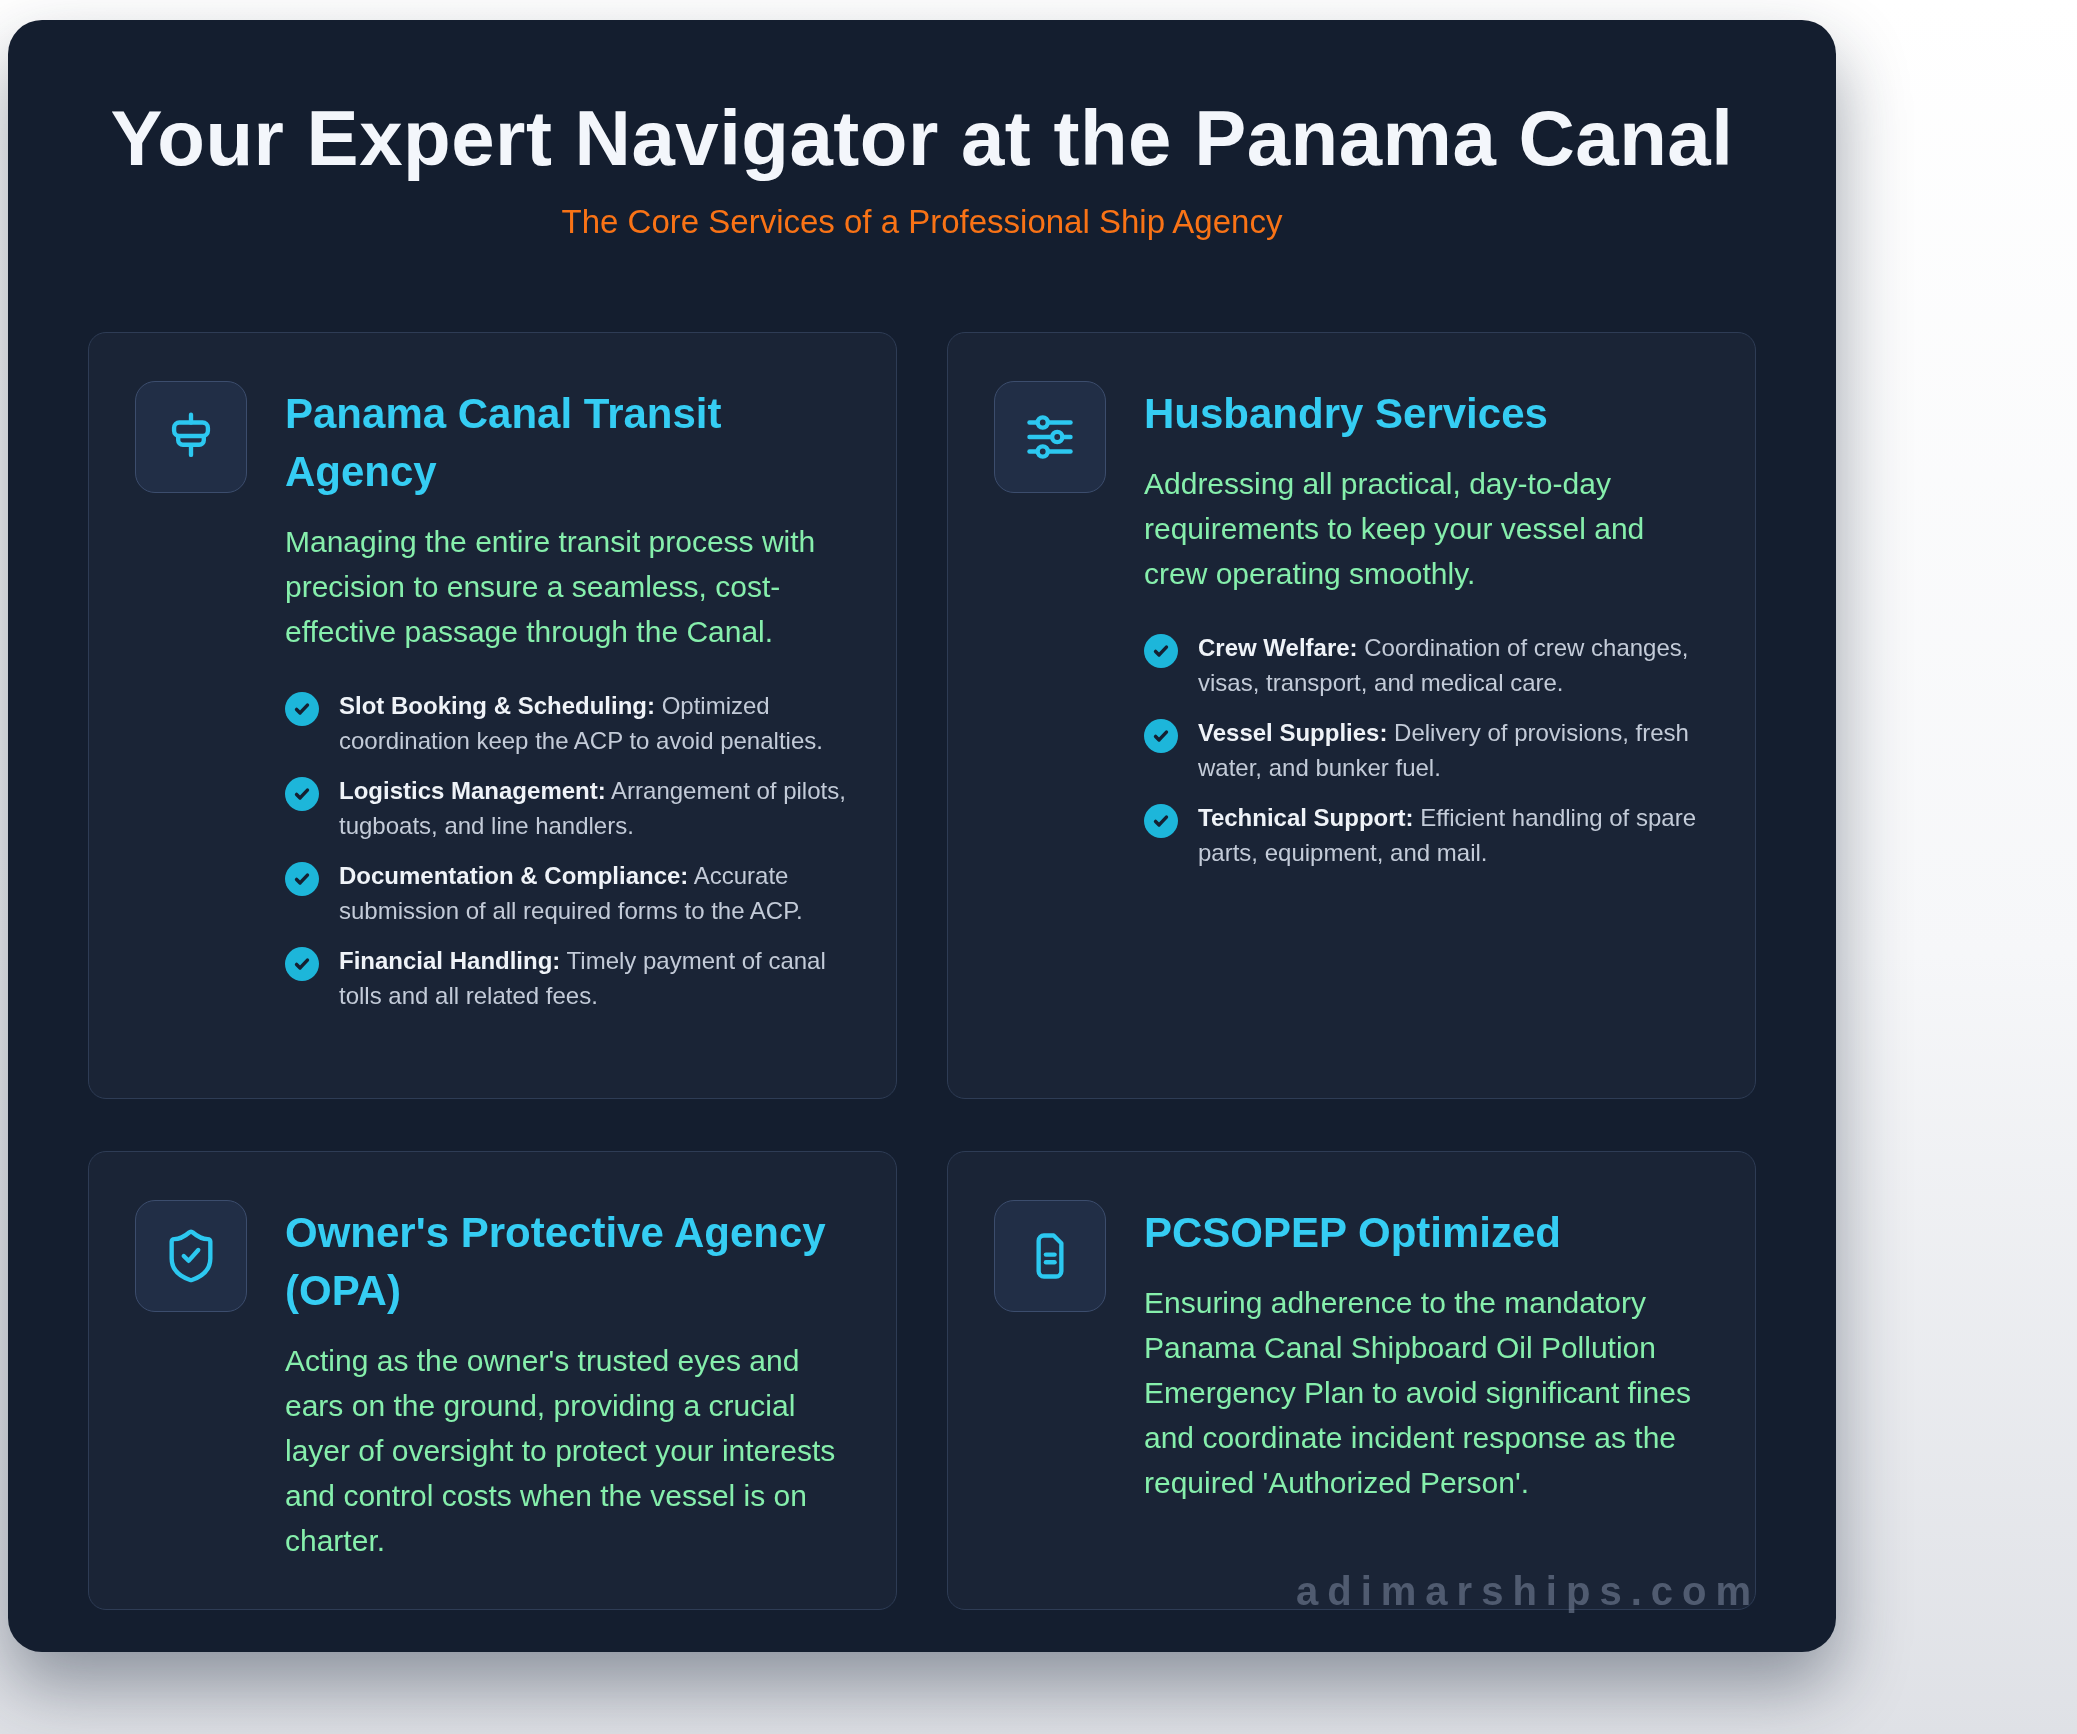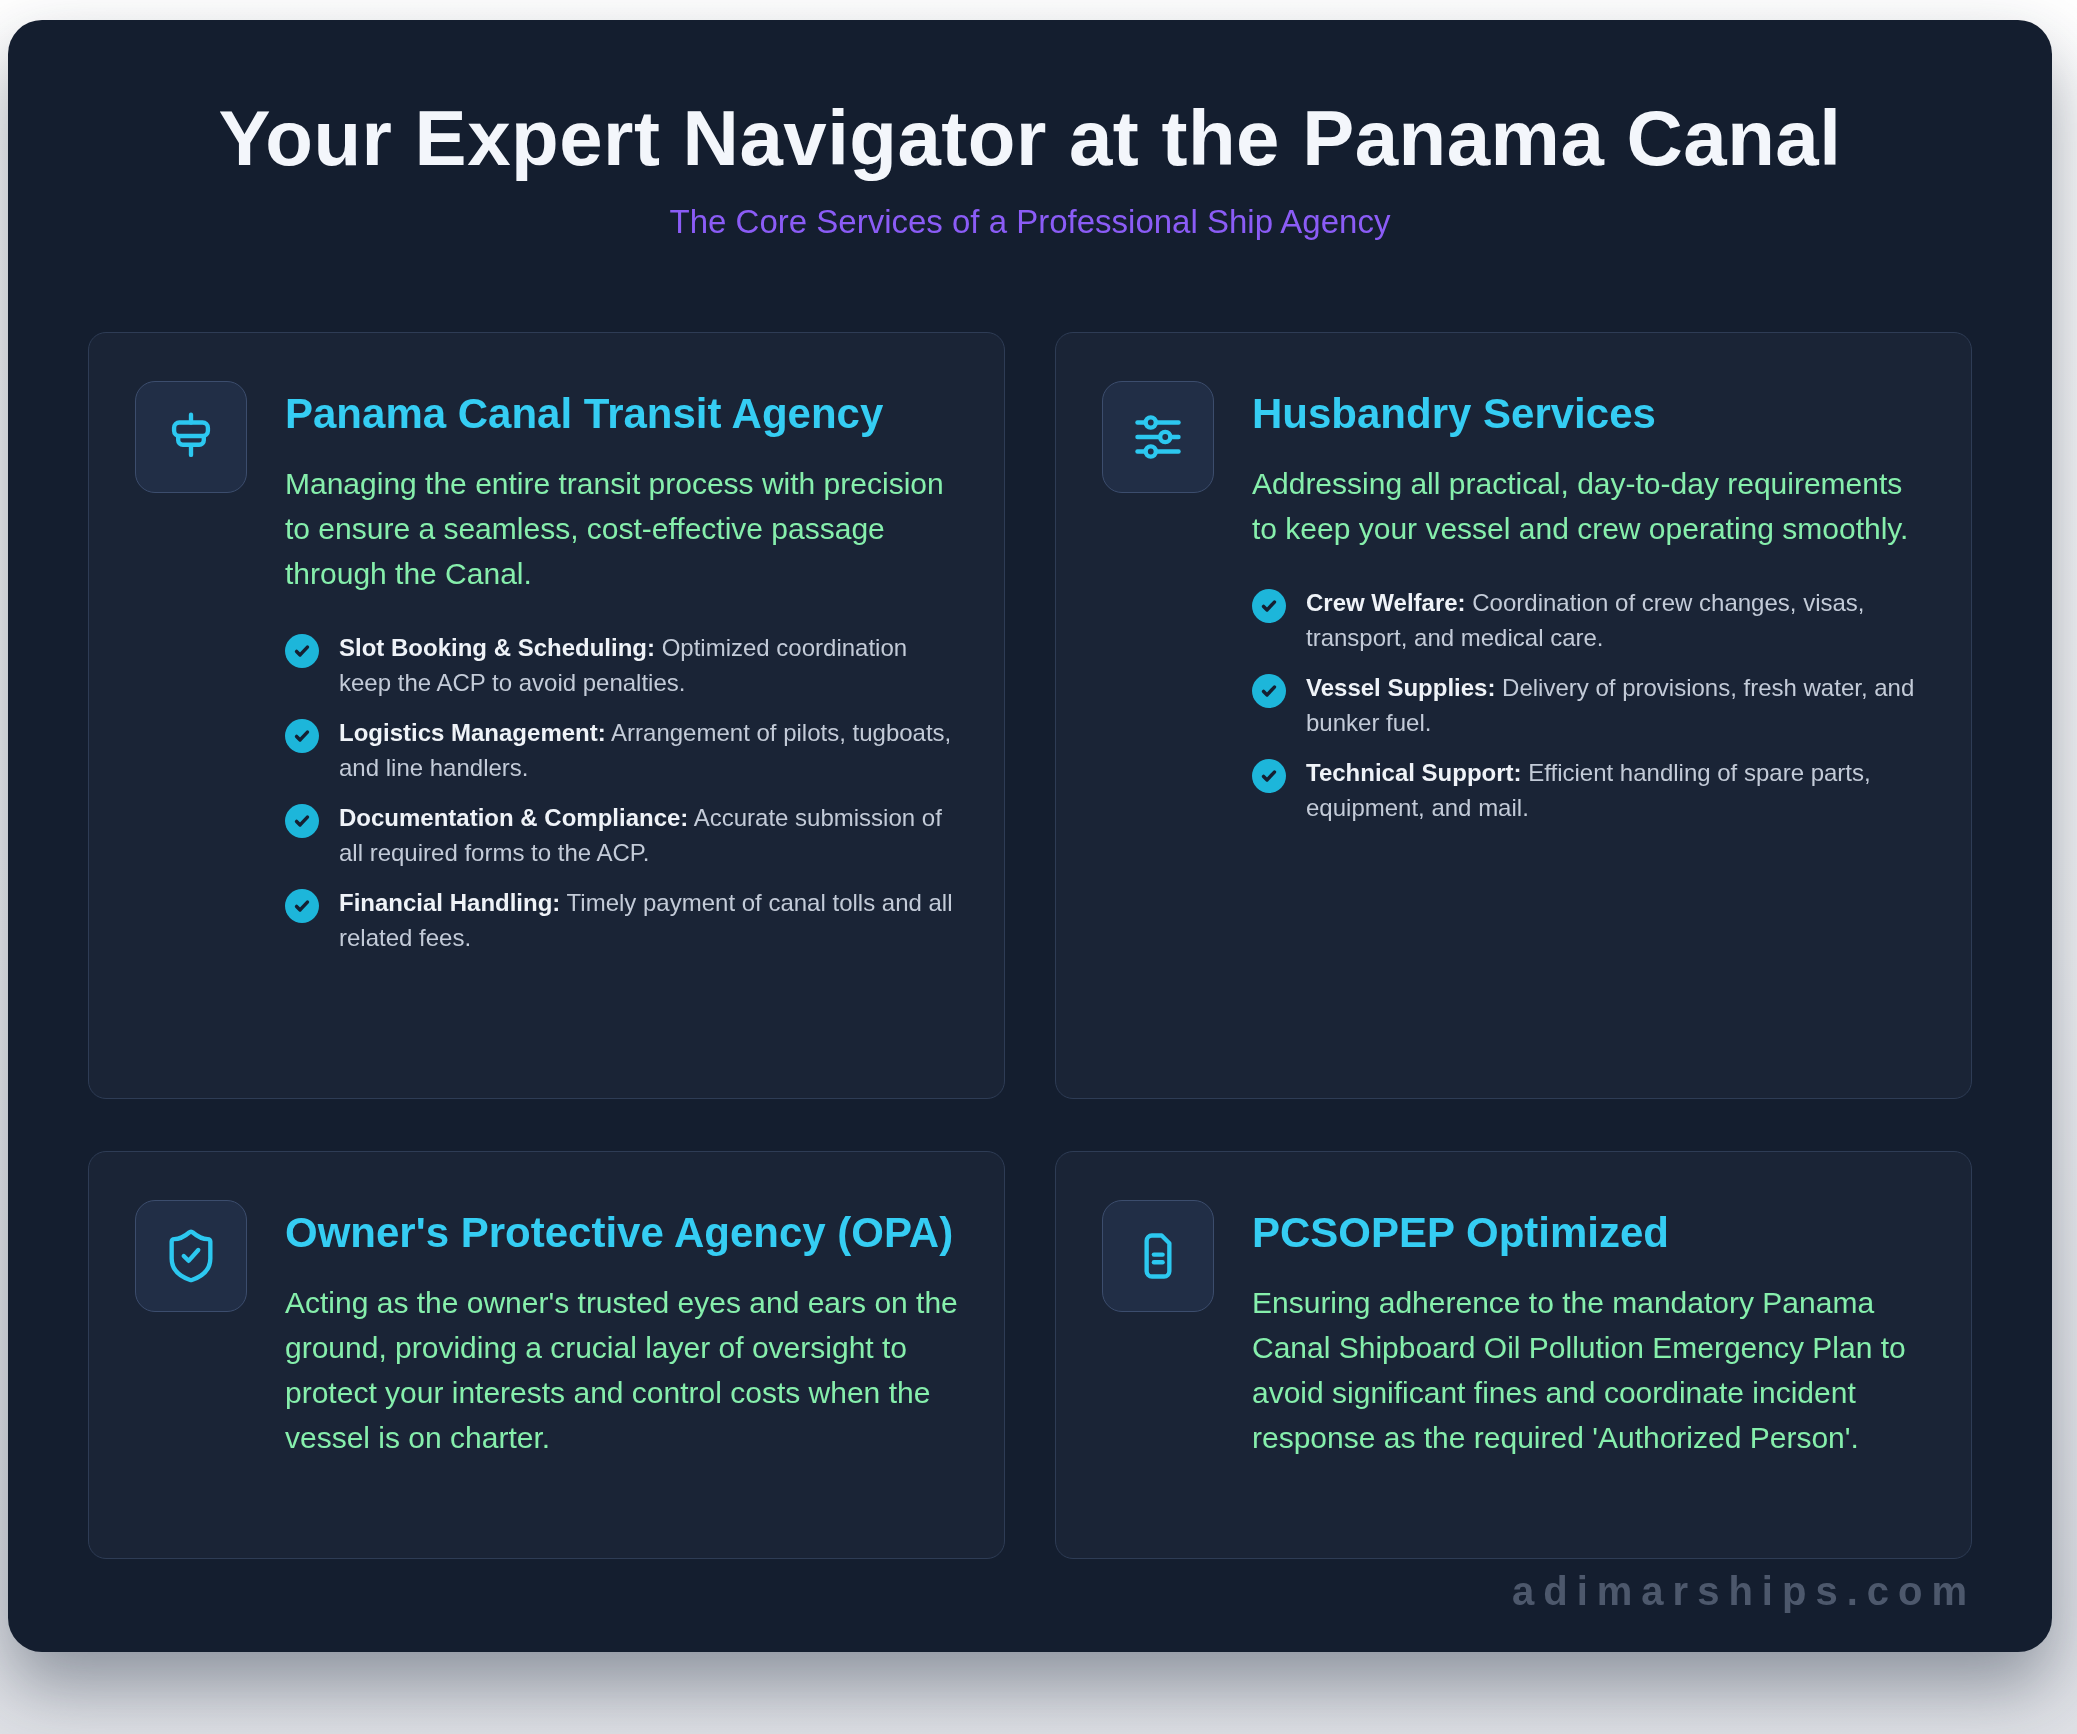--- a/index.html
+++ b/index.html
@@ -2,31 +2,31 @@
 <html><head>
 <meta charset="utf-8">
 <style>
   html,body{margin:0;padding:0;}
   body{
     width:2077px;height:1734px;position:relative;overflow:hidden;
     font-family:"Liberation Sans",sans-serif;
     background:linear-gradient(180deg,#ffffff 0%,#f6f7f9 55%,#dfe1e6 100%);
   }
   .stage{
-    position:absolute;left:8px;top:20px;width:2044px;height:1632px;
+    position:absolute;left:8px;top:20px;width:1828px;height:1632px;
     background:#141e2f;border-radius:34px;box-sizing:border-box;
     padding:72px 80px 0 80px;
     box-shadow:0 34px 70px rgba(25,35,55,.42);
   }
   .main-title{
     margin:0;text-align:center;color:#f3f6fb;font-size:78px;font-weight:700;
     letter-spacing:.5px;line-height:1.2;
   }
   .subtitle{
-    margin:14px 0 0;text-align:center;color:#8b5cf6;font-size:33px;font-weight:400;
+    margin:14px 0 0;text-align:center;color:#f97316;font-size:33px;font-weight:400;
     line-height:1.35;
   }
   .grid{
     margin-top:88px;display:grid;grid-template-columns:1fr 1fr;
     column-gap:50px;row-gap:52px;grid-template-rows:minmax(767px,auto) minmax(408px,auto);
   }
   .card{
     background:#1a2436;border:1px solid #2e3c55;border-radius:18px;
     box-sizing:border-box;padding:46px;display:flex;gap:38px;align-items:flex-start;
   }

